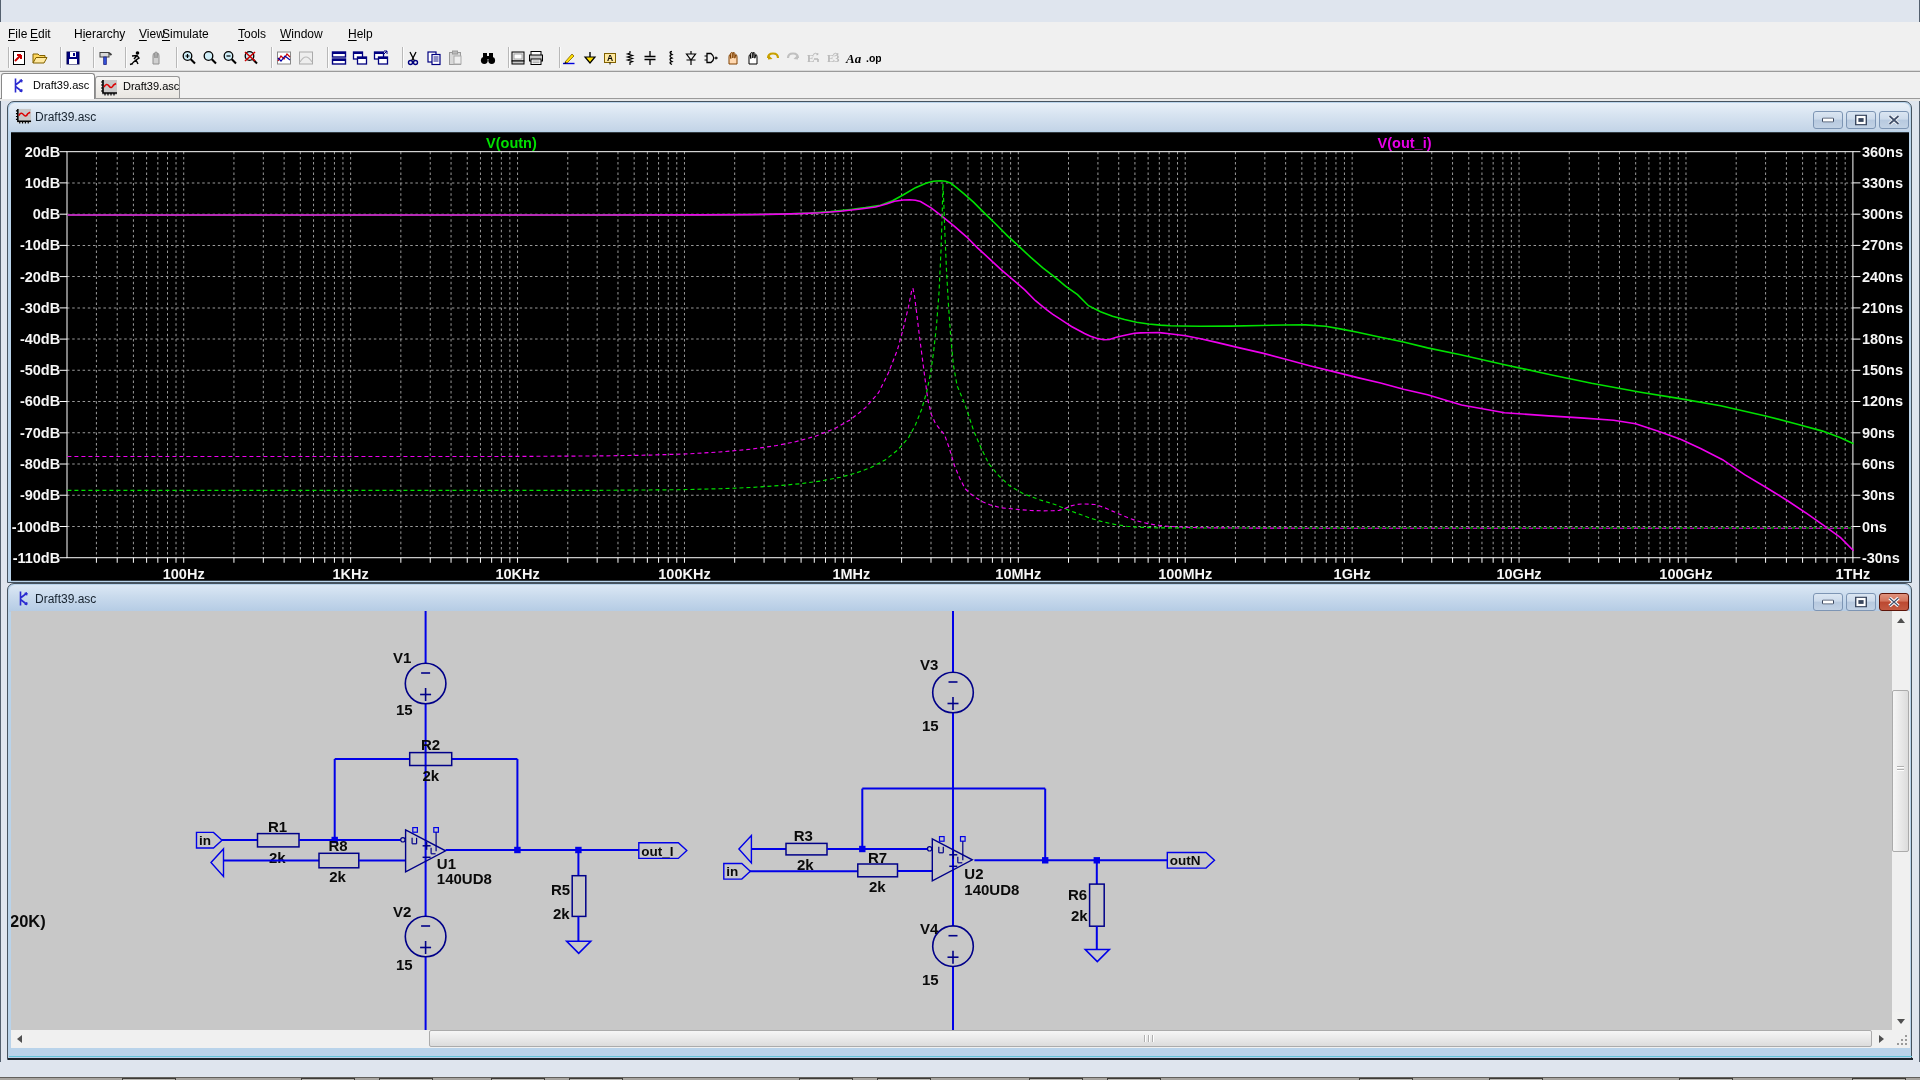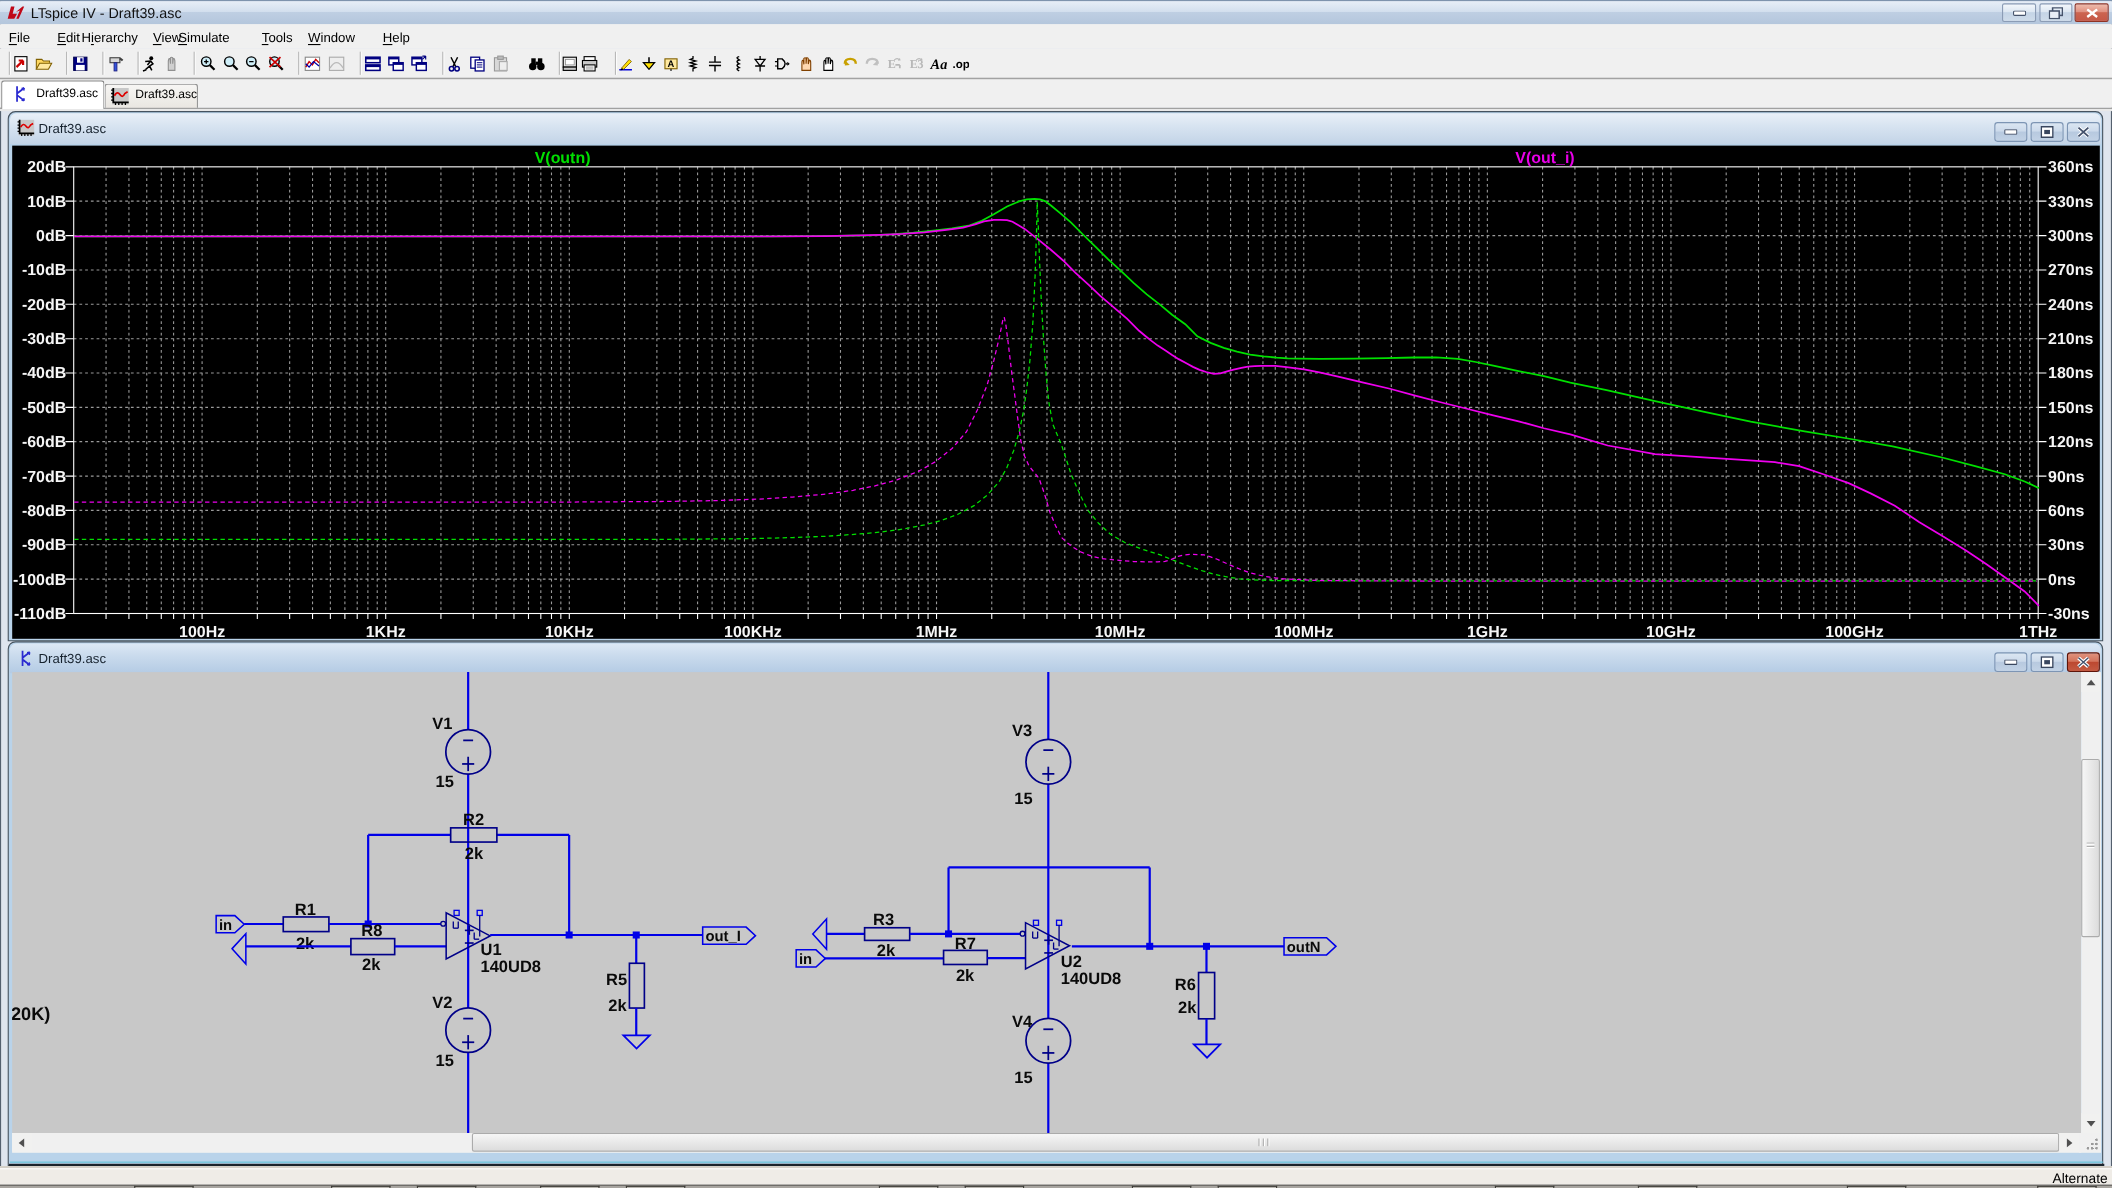--- a/index.html
+++ b/index.html
@@ -68,47 +68,24 @@
 #frame-l { position:absolute; left:0; top:0; width:7px; height:1062px; background:#dfe5ee; border-left:1px solid #54606e; }
 #frame-r { position:absolute; right:0; top:0; width:7px; height:1062px; background:#dfe5ee; border-right:1px solid #54606e; }
 </style>
 </head>
 <body>
 <div id="root">
 
   <div id="frame-l"></div>
   <div id="frame-r"></div>
 
-  <div id="titlebar">
-    <svg id="lt-logo" viewBox="0 0 18 15">
-        <path d="M2 13 L5 2 L8.2 2 L6.5 8.6 L10.5 8.6 L8 13 Z" fill="#c00818"></path>
-        <path d="M9.5 7 L15.5 2 L17 2 L12 13 L9.8 13 L13 5.5 Z" fill="#c00818"></path>
-      </svg>
-    <div class="ttext">LTspice IV - Draft39.asc</div>
-    <div class="wbtn" style="left:1820px;width:31px">
-        <svg width="12" height="5" viewBox="0 0 12 5">
-          <rect x="0.5" y="0.5" width="11" height="4" rx="1" fill="#fff" stroke="#46536b"></rect>
-        </svg>
-      </div>
-    <div class="wbtn" style="left:1854px;width:30px">
-        <svg width="13" height="11" viewBox="0 0 13 11">
-          <rect x="3.5" y="0.5" width="9" height="7" fill="none" stroke="#46536b" stroke-width="1.4"></rect>
-          <rect x="0.5" y="3.5" width="9" height="7" fill="#e8eef6" stroke="#46536b" stroke-width="1.4"></rect>
-        </svg>
-      </div>
-    <div class="wbtn" id="btn-close-main" style="left:1886px;width:31px">
-        <svg width="11" height="9" viewBox="0 0 11 9">
-          <path d="M1 1 L10 8 M10 1 L1 8" stroke="#fff" stroke-width="2.2"></path>
-        </svg>
-      </div>
-  </div>
 
   <div id="menubar">
     <span style="left:8px"><u>F</u>ile</span>
-    <span style="left:52px"><u>E</u>dit</span>
+    <span style="left:30px"><u>E</u>dit</span>
     <span style="left:74px">H<u>i</u>erarchy</span>
     <span style="left:139px"><u>V</u>iew</span>
     <span style="left:162px"><u>S</u>imulate</span>
     <span style="left:238px"><u>T</u>ools</span>
     <span style="left:280px"><u>W</u>indow</span>
     <span style="left:348px"><u>H</u>elp</span>
   </div>
 
   <div id="toolbar">
 <div class="tsep" style="left:8px"></div>
@@ -799,23 +776,20 @@
       radial-gradient(circle at 5px 9px,#9a9a9a 1.2px,transparent 1.4px),
       radial-gradient(circle at 9px 9px,#9a9a9a 1.2px,transparent 1.4px),
       radial-gradient(circle at 5px 5px,#9a9a9a 1.2px,transparent 1.4px),
       radial-gradient(circle at 9px 5px,#9a9a9a 1.2px,transparent 1.4px),
       radial-gradient(circle at 9px 1px,#9a9a9a 1.2px,transparent 1.4px);"></div>
   </div>
 
   <div style="position:absolute;left:9px;top:1055.5px;width:1903px;height:1.5px;background:#63c4da"></div>
   <div style="position:absolute;left:8px;top:1057.5px;width:1905px;height:2px;background:#1c242c"></div>
 
-  <div id="statusbar">
-      <div class="stext">Alternate</div>
-    </div>
   <div id="taskstrip">
 <div class="tbox" style="left:122px"></div>
 <div class="tbox" style="left:301px"></div>
 <div class="tbox" style="left:379px"></div>
 <div class="tbox" style="left:491px"></div>
 <div class="tbox" style="left:569px"></div>
 <div class="tbox" style="left:799px"></div>
 <div class="tbox" style="left:877px"></div>
 <div class="tbox" style="left:1029px"></div>
 <div class="tbox" style="left:1107px"></div>

